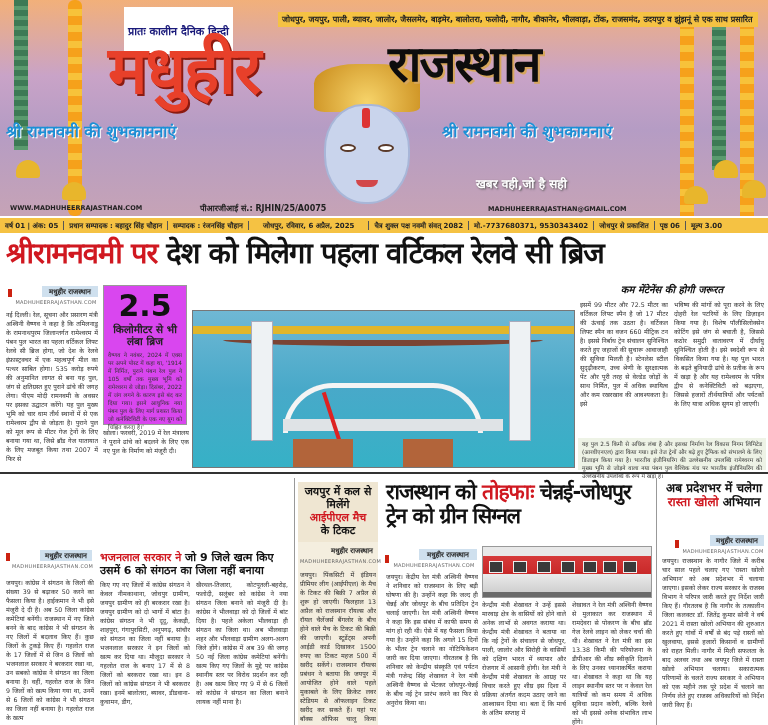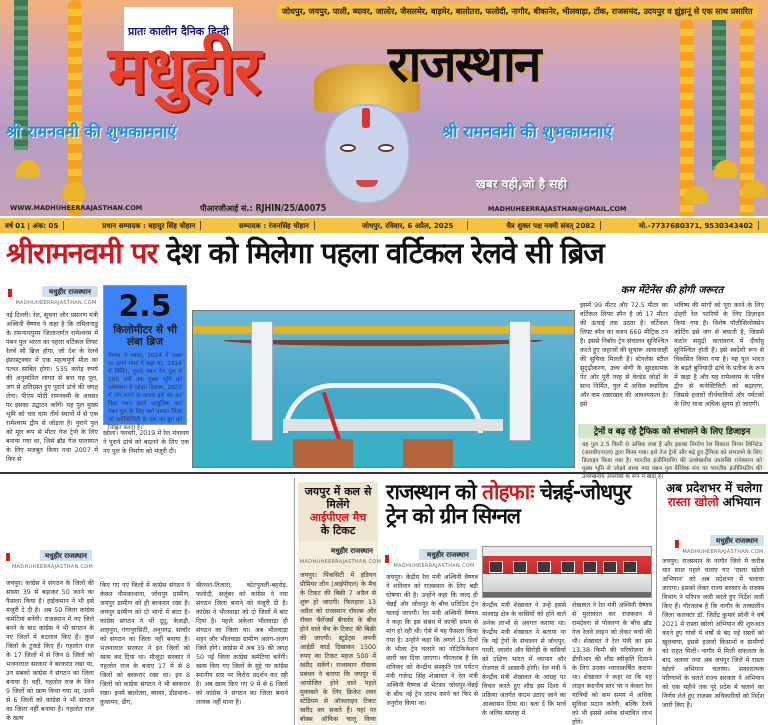--- a/index.html
+++ b/index.html
@@ -4,51 +4,51 @@
 <style>
 *{box-sizing:border-box;margin:0;padding:0;}
 body{width:768px;height:725px;overflow:hidden;background:#fff;font-family:"DejaVu Sans",sans-serif;color:#222;}
 .page{position:relative;width:768px;height:725px;}
 
 .mast{position:absolute;left:0;top:0;width:768px;height:216px;background:linear-gradient(180deg,#f2b07a 0%,#c9a3c7 35%,#b59cc4 60%,#c6a3b6 100%);overflow:hidden;}
 .mast .garland{position:absolute;top:0;width:14px;height:216px;background:repeating-linear-gradient(180deg,#f6a11b 0 9px,#f7c23a 9px 16px);border-radius:6px;}
 .mast .leaf{position:absolute;top:0;width:14px;height:150px;background:repeating-linear-gradient(180deg,#3d7a55 0 6px,#5a9a6e 6px 10px);}
 .mast .bell{position:absolute;width:24px;height:18px;background:#e8b62c;border-radius:12px 12px 3px 3px;}
 .tagline-top{position:absolute;left:124px;top:7px;background:#fff;color:#1a1a7a;font-size:11px;font-weight:bold;padding:16px 4px;}
-.cities{position:absolute;left:278px;top:4px;width:480px;height:15px;background:#f5c243;color:#222;font-size:8px;font-weight:bold;line-height:15px;padding-left:4px;white-space:nowrap;overflow:hidden;}
+.cities{position:absolute;left:278px;top:12px;width:480px;height:15px;background:#f5c243;color:#222;font-size:8px;font-weight:bold;line-height:15px;padding-left:4px;white-space:nowrap;overflow:hidden;}
 .title-a{position:absolute;left:108px;top:22px;font-family:Liberation Serif, serif;font-size:66px;font-weight:bold;color:#e8402a;letter-spacing:-2px;text-shadow:2px 2px 0 #8b1a10;}
 .title-b{position:absolute;left:388px;top:28px;font-family:Liberation Sans, sans-serif;font-size:50px;font-weight:bold;color:#0d0d0d;letter-spacing:-2px;text-shadow:2px 2px 0 #d6a65c;}
 .deity{position:absolute;left:292px;top:60px;width:150px;height:150px;}
 .deity .crown{position:absolute;left:22px;top:4px;width:106px;height:48px;background:radial-gradient(circle at 50% 80%,#f7d46a,#c88a1a);border-radius:40% 40% 10% 10%;}
 .deity .face{position:absolute;left:32px;top:44px;width:86px;height:100px;background:#c9d4ec;border-radius:45% 45% 48% 48%;border:2px solid #a8b6d8;}
 .deity .tilak{position:absolute;left:70px;top:48px;width:8px;height:20px;background:#d33;border-radius:3px;}
 .deity .eye{position:absolute;top:84px;width:16px;height:8px;background:#fff;border-radius:50%;border:2px solid #5a3a2a;}
 .deity .lip{position:absolute;left:64px;top:120px;width:22px;height:7px;background:#d2474a;border-radius:0 0 10px 10px;}
 .greet{position:absolute;font-size:16px;font-weight:bold;color:#1c8fd6;text-shadow:1px 1px 0 #fff;}
 .greet.l{left:6px;top:120px;}
 .greet.r{left:442px;top:120px;}
 .slogan{position:absolute;left:476px;top:175px;font-size:12px;font-weight:bold;color:#fff;text-shadow:1px 1px 2px #555;}
 .url{position:absolute;left:10px;top:204px;font-size:6.5px;color:#222;font-weight:bold;}
 .reg{position:absolute;left:200px;top:202px;font-size:8px;color:#222;font-weight:bold;}
 .email{position:absolute;left:488px;top:205px;font-size:6.5px;color:#222;font-weight:bold;}
 
-.strip{position:absolute;left:0;top:218px;width:768px;height:15px;background:#f5c243;font-size:7px;font-weight:bold;color:#222;display:flex;align-items:center;white-space:nowrap;gap:33px;}
+.strip{position:absolute;left:0;top:218px;width:768px;height:15px;background:#f5c243;font-size:7px;font-weight:bold;color:#222;display:flex;align-items:center;white-space:nowrap;}
 .strip span{padding:0 5px;border-right:1px solid #555;}
 .strip span:last-child{border-right:none;}
 
 .headline{position:absolute;left:6px;top:232px;width:760px;font-size:29px;font-weight:bold;color:#111;white-space:nowrap;letter-spacing:-1px;}
 .headline .red{color:#d01820;}
 .rule{position:absolute;height:2px;background:#333;}
 
 .byline{position:absolute;font-size:6px;color:#555;text-align:center;}
 .byline .name{background:#cfe0ee;color:#222;font-size:7px;padding:1px 0;font-weight:bold;margin-left:28px;}
 .byline .site{font-size:5px;color:#666;margin-top:2px;letter-spacing:.3px;}
 .redmark{position:absolute;width:4px;height:8px;background:#c21;}
 .body{position:absolute;font-size:6.3px;line-height:9px;color:#333;text-align:justify;}
-.factbox{position:absolute;left:103px;top:285px;width:84px;height:140px;border:1px solid #999;background:#3b82f6;}
+.factbox{position:absolute;left:103px;top:285px;width:84px;height:140px;border:1px solid #999;background:#d946ef;}
 .factbox .big{font-size:30px;font-weight:bold;text-align:center;color:#111;margin-top:2px;}
 .factbox .sub{font-size:10.5px;font-weight:bold;text-align:center;line-height:12px;color:#222;}
 .factbox .txt{font-size:5.8px;line-height:8px;padding:4px;text-align:justify;color:#333;}
 .subhead-red{position:absolute;left:192px;top:283px;font-size:17px;font-weight:bold;color:#d01820;white-space:nowrap;letter-spacing:-0.5px;}
 .bridge{position:absolute;left:192px;top:310px;width:383px;height:158px;background:linear-gradient(180deg,#6fb8d4 0%,#48a9c9 50%,#36b1c6 100%);overflow:hidden;border:1px solid #777;}
 .bridge .road{position:absolute;left:0;top:15px;width:100%;height:8px;background:#e0b62b;}
 .bridge .roadbase{position:absolute;left:30px;top:23px;width:320px;height:12px;border-bottom:6px solid #7a4434;border-radius:0 0 50% 50%;}
 .bridge .tower{position:absolute;top:10px;width:22px;height:120px;background:#eef2f4;border:1px solid #aab;}
 .bridge .arch{position:absolute;left:90px;top:72px;width:200px;height:50px;border:5px solid #f4f4f4;border-bottom:none;border-radius:100px 100px 0 0;}
 .bridge .deck{position:absolute;left:90px;top:108px;width:220px;height:12px;background:#dfe3e6;}
@@ -148,29 +148,31 @@
     <div class="arch"></div>
     <div class="deck"></div>
     <div class="crane"></div>
     <div class="barge" style="left:100px;width:60px"></div>
     <div class="barge" style="left:210px;width:50px"></div>
   </div>
 
   <div class="subhead-dark">कम मेंटेनेंस की होगी जरूरत</div>
   <div class="body" style="left:580px;top:300px;width:88px;height:122px;overflow:hidden">इसमें 99 मीटर और 72.5 मीटर का वर्टिकल लिफ्ट स्पैन है जो 17 मीटर की ऊंचाई तक उठता है। वर्टिकल लिफ्ट स्पैन का वजन 660 मीट्रिक टन है। इससे निर्बाध ट्रेन संचालन सुनिश्चित करते हुए जहाजों की सुचारू आवाजाही की सुविधा मिलती है। स्टेनलेस स्टील सुदृढ़ीकरण, उच्च श्रेणी के सुरक्षात्मक पेंट और पूरी तरह से वेल्डेड जोड़ों के साथ निर्मित, पुल में अधिक स्थायित्व और कम रखरखाव की आवश्यकता है। इसे</div>
   <div class="body" style="left:674px;top:300px;width:90px;height:122px;overflow:hidden">भविष्य की मांगों को पूरा करने के लिए दोहरी रेल पटरियों के लिए डिज़ाइन किया गया है। विशेष पॉलीसिलोक्सेन कोटिंग इसे जंग से बचाती है, जिससे कठोर समुद्री वातावरण में दीर्घायु सुनिश्चित होती है। इसे स्वदेशी रूप से विकसित किया गया है। यह पुल भारत के बढ़ते बुनियादी ढांचे के प्रतीक के रूप में खड़ा है और यह रामेश्वरम के पवित्र द्वीप से कनेक्टिविटी को बढ़ाएगा, जिससे हजारों तीर्थयात्रियों और पर्यटकों के लिए यात्रा अधिक सुगम हो जाएगी।</div>
-  <div class="greenbar">ट्रेनों व बढ़ रहे ट्रैफिक को संभालने के लिए डिजाइन</div>
   <div class="greenbox">यह पुल 2.5 किमी से अधिक लंबा है और इसका निर्माण रेल विकास निगम लिमिटेड (आरवीएनएल) द्वारा किया गया। इसे तेज ट्रेनों और बढ़े हुए ट्रैफिक को संभालने के लिए डिजाइन किया गया है। भारतीय इंजीनियरिंग की उल्लेखनीय उपलब्धि रामेश्वरम को मुख्य भूमि से जोड़ने वाला नया पंबन पुल वैश्विक मंच पर भारतीय इंजीनियरिंग की उल्लेखनीय उपलब्धि के रूप में खड़ा है।</div>
 
   <div class="rule" style="left:0;top:472px;width:768px"></div>
 
   <div class="redmark" style="left:6px;top:553px"></div>
   <div class="byline" style="left:12px;top:550px;width:80px">
     <div class="name">मधुहीर राजस्थान</div>
     <div class="site">MADHUHEERRAJASTHAN.COM</div>
+  </div>
+  <div class="sub2" style="left:100px;top:551px;width:190px">
+    <span class="red">भजनलाल सरकार ने</span><span> जो 9 जिले खत्म किए उसमें 6 को संगठन का जिला नहीं बनाया</span>
   </div>
   <div class="body" style="left:6px;top:578px;width:88px;height:147px;overflow:hidden">जयपुर। कांग्रेस ने संगठन के जिलों की संख्या 39 से बढ़ाकर 50 करने का फैसला किया है। हाईकमान ने भी इसे मंजूरी दे दी है। अब 50 जिला कांग्रेस कमेटियां बनेंगी। राजस्थान में नए जिले बनने के बाद कांग्रेस ने भी संगठन के नए जिलों में बदलाव किए हैं। कुछ जिलों के टुकड़े किए हैं। गहलोत राज के 17 जिलों में से जिन 8 जिलों को भजनलाल सरकार ने बरकरार रखा था, उन सबको कांग्रेस ने संगठन का जिला बनाया है। वहीं, गहलोत राज के जिन 9 जिलों को खत्म किया गया था, उनमें से 6 जिलों को कांग्रेस ने भी संगठन का जिला नहीं बनाया है। गहलोत राज के खत्म</div>
   <div class="body" style="left:100px;top:580px;width:90px;height:145px;overflow:hidden">किए गए नए जिलों में कांग्रेस संगठन ने केवल नीमकाथाना, जोधपुर ग्रामीण, जयपुर ग्रामीण को ही बरकरार रखा है। जयपुर ग्रामीण को दो भागों में बांटा है। कांग्रेस संगठन ने भी दूदू, केकड़ी, शाहपुरा, गंगापुरसिटी, अनूपगढ़, सांचौर को संगठन का जिला नहीं बनाया है। भजनलाल सरकार ने इन जिलों को खत्म कर दिया था। मौजूदा सरकार ने गहलोत राज के बनाए 17 में से 8 जिलों को बरकरार रखा था। इन 8 जिलों को कांग्रेस संगठन ने भी बरकरार रखा। इनमें बालोतरा, ब्यावर, डीडवाना-कुचामन, डीग,</div>
   <div class="body" style="left:196px;top:580px;width:92px;height:145px;overflow:hidden">खैरथल-तिजारा, कोटपूतली-बहरोड़, फलोदी, सलूंबर को कांग्रेस ने नया संगठन जिला बनाने को मंजूरी दी है। कांग्रेस ने भीलवाड़ा को दो जिलों में बांट दिया है। पहले अकेला भीलवाड़ा ही संगठन का जिला था। अब भीलवाड़ा शहर और भीलवाड़ा ग्रामीण अलग-अलग जिले होंगे। कांग्रेस में अब 39 की जगह 50 नई जिला कांग्रेस कमेटियां बनेंगी। खत्म किए गए जिलों के मुद्दे पर कांग्रेस स्थानीय स्तर पर विरोध प्रदर्शन कर रही है। अब खत्म किए गए 9 में से 6 जिलों को कांग्रेस ने संगठन का जिला बनाने लायक नहीं माना है।</div>
 
   <div class="vline" style="left:294px;top:478px;height:247px"></div>
 
   <div class="ipl">
     <div>जयपुर में कल से मिलेंगे</div>
     <div class="red">आईपीएल मैच</div>

